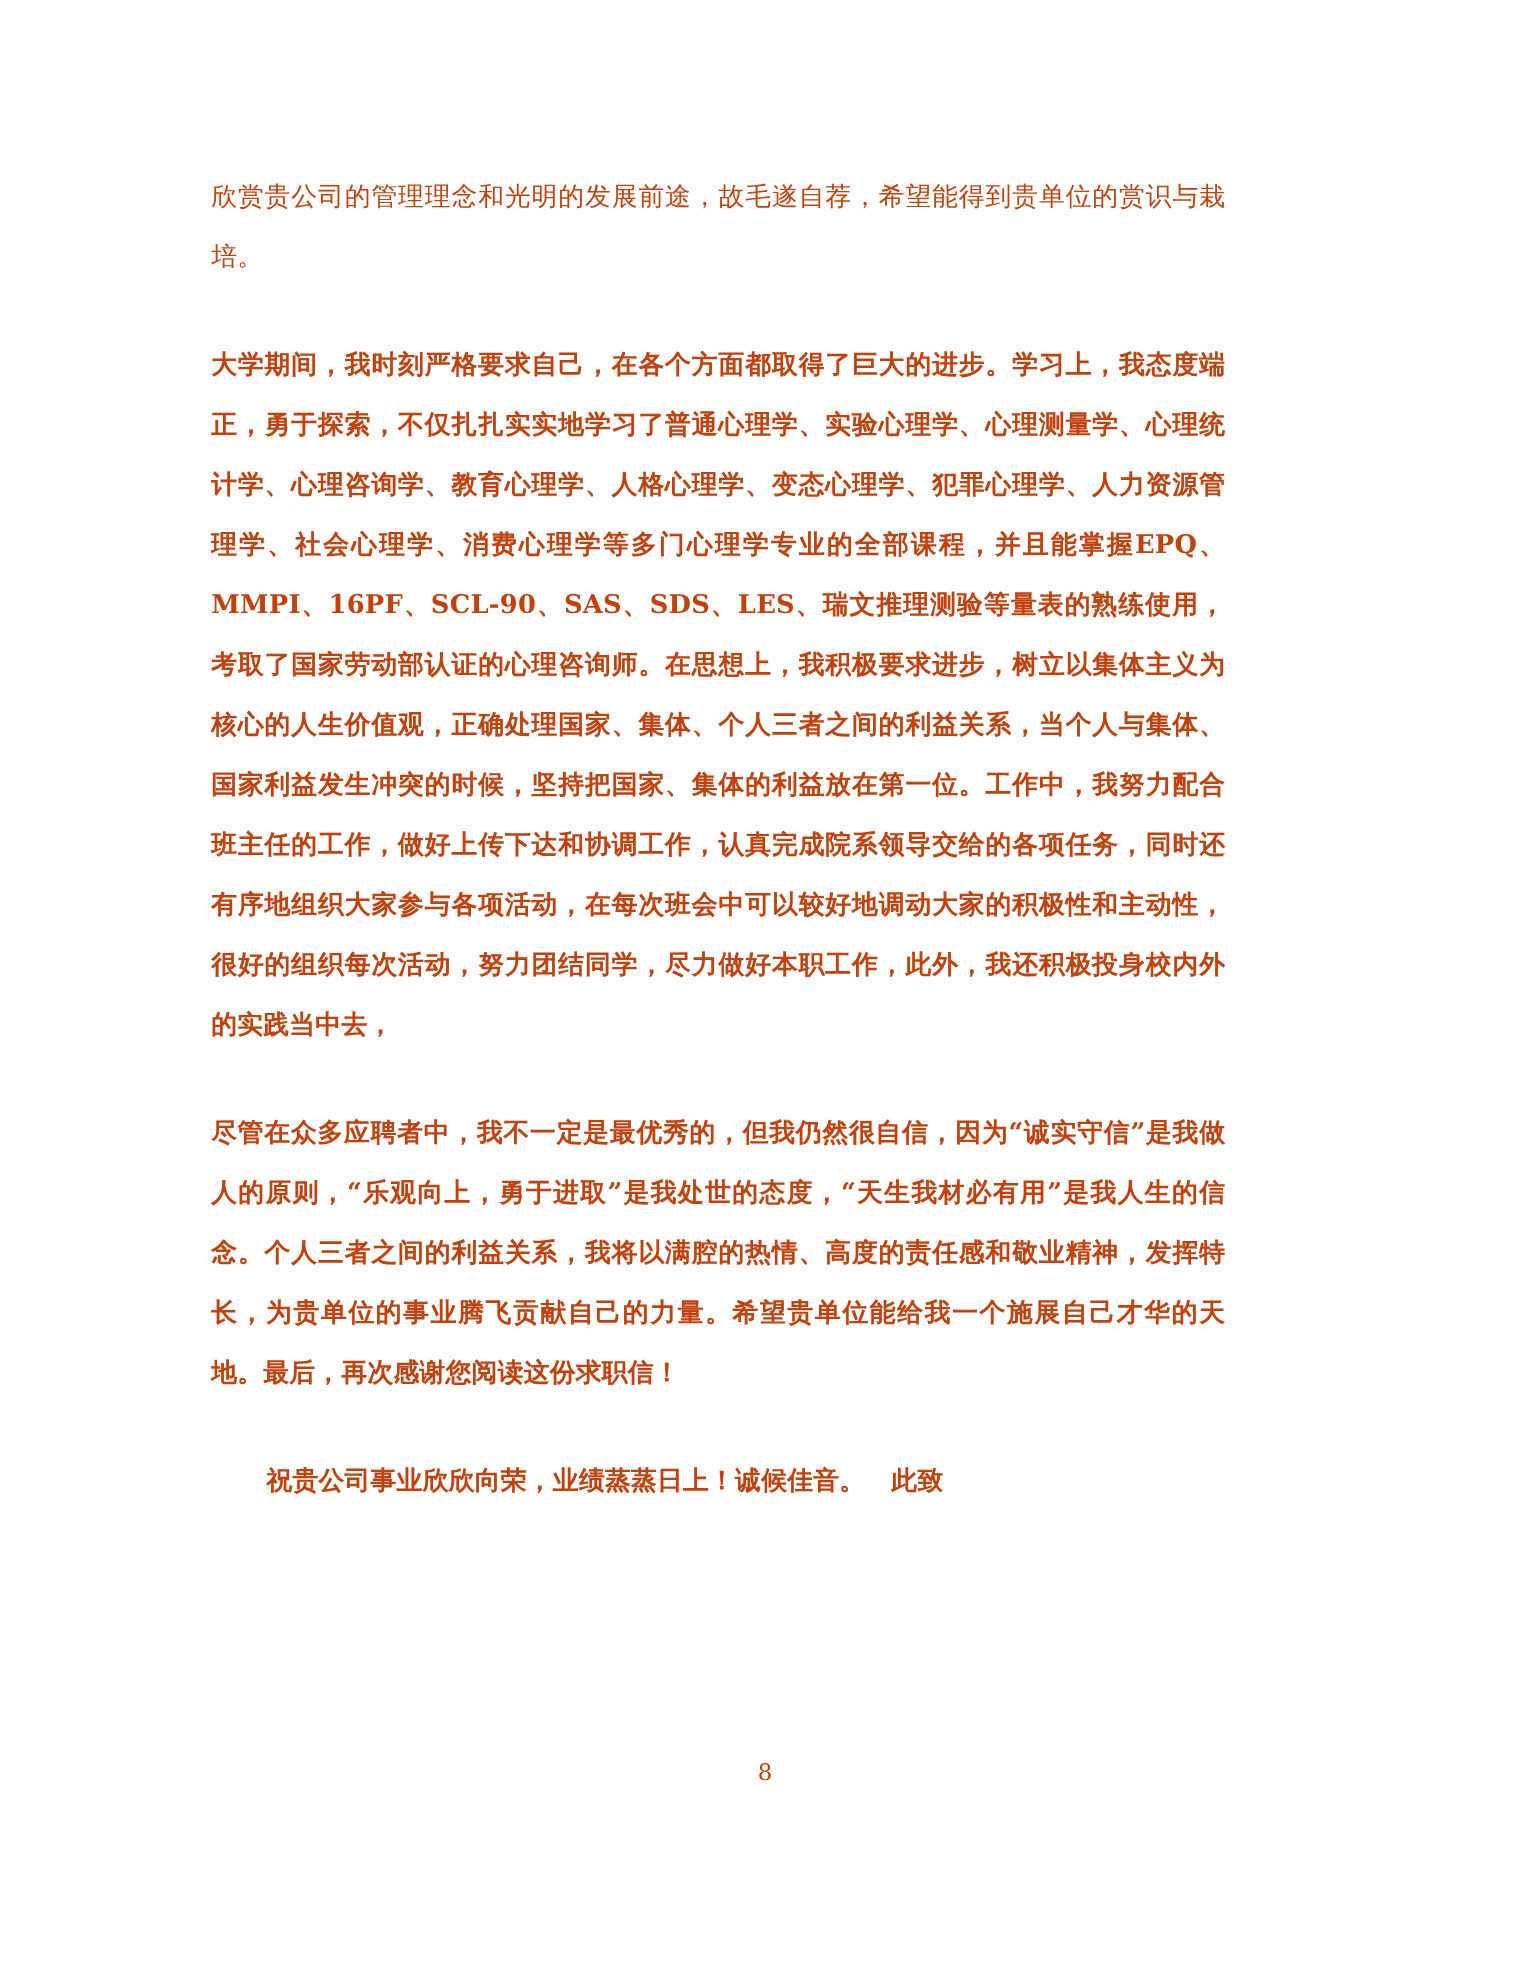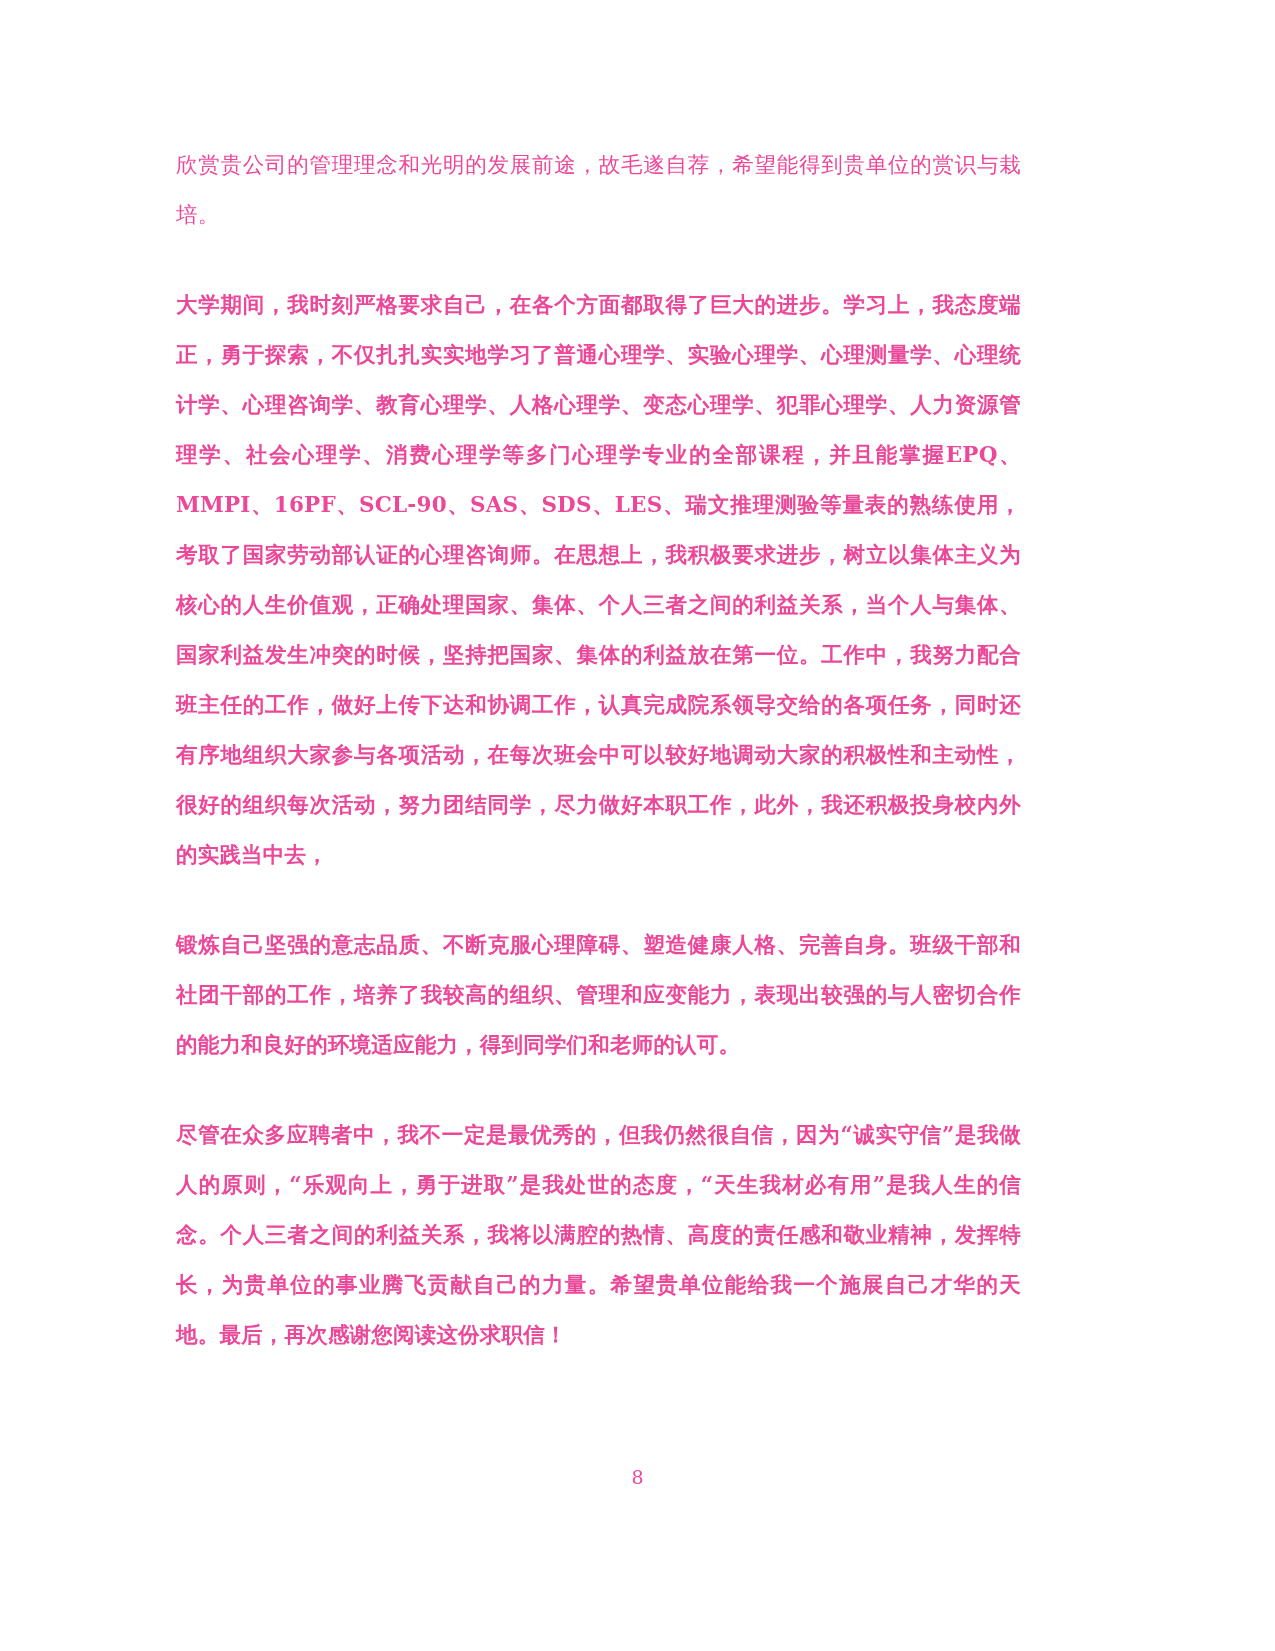--- a/index.html
+++ b/index.html
@@ -8,21 +8,21 @@
     background: #ffffff;
   }
   .page {
     position: relative;
     width: 1275px;
     height: 1651px;
     margin: 0 auto;
     background: #ffffff;
     box-sizing: border-box;
     font-family: "DejaVu Serif", "Liberation Serif", serif;
-    color: #ec4899;
+    color: #c2410c;
   }
   .content {
     position: absolute;
     left: 176px;
     top: 140px;
     width: 845px;
   }
   .para {
     font-size: 21.5px;
     line-height: 50px;
@@ -48,17 +48,17 @@
     font-family: "DejaVu Serif", "Liberation Serif", serif;
   }
 </style>
 </head>
 <body>
 
 <div class="page">
   <div class="content">
     <p class="para">欣赏贵公司的管理理念和光明的发展前途，故毛遂自荐，希望能得到贵单位的赏识与栽培。</p>
     <p class="para">大学期间，我时刻严格要求自己，在各个方面都取得了巨大的进步。学习上，我态度端正，勇于探索，不仅扎扎实实地学习了普通心理学、实验心理学、心理测量学、心理统计学、心理咨询学、教育心理学、人格心理学、变态心理学、犯罪心理学、人力资源管理学、社会心理学、消费心理学等多门心理学专业的全部课程，并且能掌握EPQ、MMPI、16PF、SCL-90、SAS、SDS、LES、瑞文推理测验等量表的熟练使用，考取了国家劳动部认证的心理咨询师。在思想上，我积极要求进步，树立以集体主义为核心的人生价值观，正确处理国家、集体、个人三者之间的利益关系，当个人与集体、国家利益发生冲突的时候，坚持把国家、集体的利益放在第一位。工作中，我努力配合班主任的工作，做好上传下达和协调工作，认真完成院系领导交给的各项任务，同时还有序地组织大家参与各项活动，在每次班会中可以较好地调动大家的积极性和主动性，很好的组织每次活动，努力团结同学，尽力做好本职工作，此外，我还积极投身校内外的实践当中去，</p>
-    <p class="para">锻炼自己坚强的意志品质、不断克服心理障碍、塑造健康人格、完善自身。班级干部和社团干部的工作，培养了我较高的组织、管理和应变能力，表现出较强的与人密切合作的能力和良好的环境适应能力，得到同学们和老师的认可。</p>
     <p class="para">尽管在众多应聘者中，我不一定是最优秀的，但我仍然很自信，因为“诚实守信”是我做人的原则，“乐观向上，勇于进取”是我处世的态度，“天生我材必有用”是我人生的信念。个人三者之间的利益关系，我将以满腔的热情、高度的责任感和敬业精神，发挥特长，为贵单位的事业腾飞贡献自己的力量。希望贵单位能给我一个施展自己才华的天地。最后，再次感谢您阅读这份求职信！</p>
+    <p class="para indent">祝贵公司事业欣欣向荣，业绩蒸蒸日上！诚候佳音。　此致</p>
   </div>
   <div class="pagenum">8</div>
 </div>
 
 </body></html>

